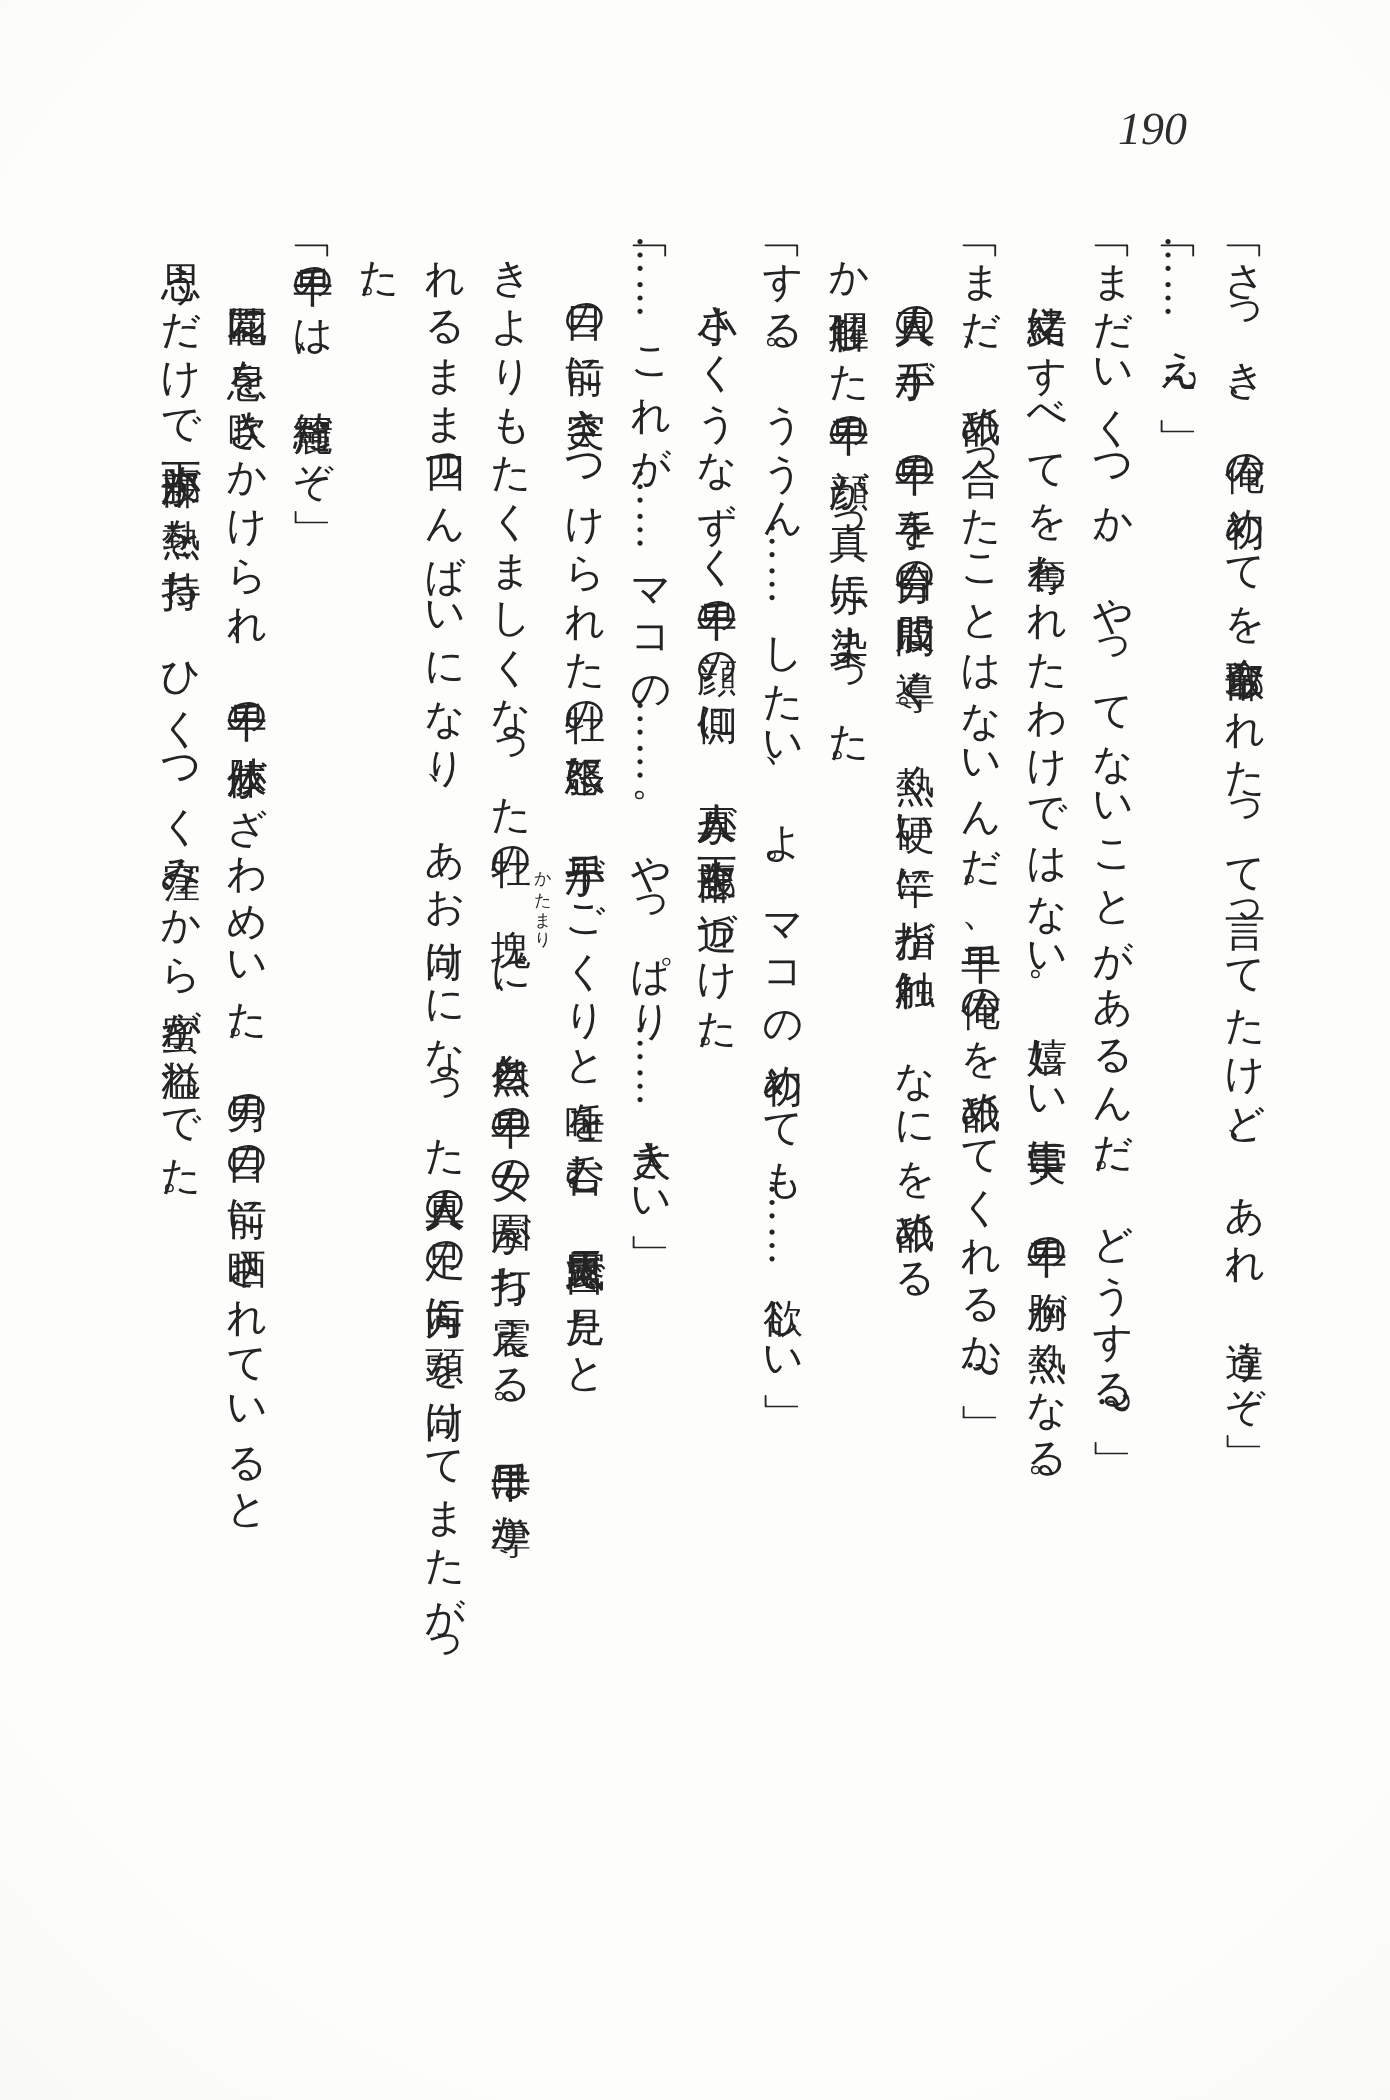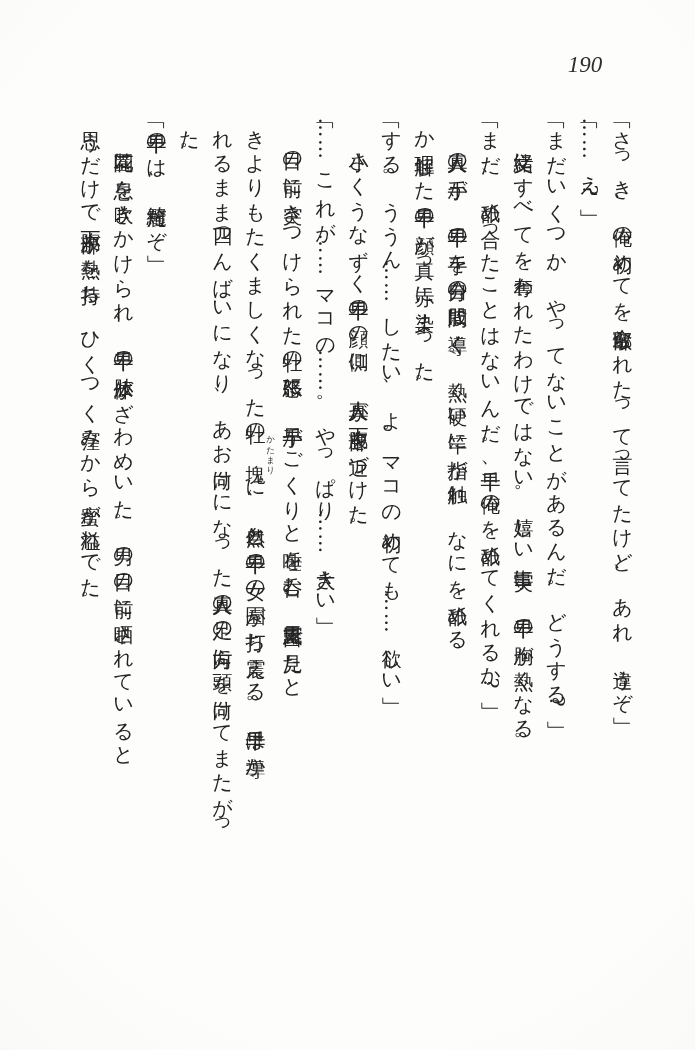--- a/index.html
+++ b/index.html
@@ -14,21 +14,20 @@
     overflow: hidden;
     background-color: #f8f8f6;
     background-image: radial-gradient(ellipse 120% 100% at 52% 45%, #fdfdfc 55%, #f1f1ee 100%);
     font-family: "DejaVu Serif", "Liberation Serif", serif;
   }
   .page-number {
     position: absolute;
     top: 52px;
     left: 559px;
     width: 52px;
-    text-align: center;
     font-size: 23px;
     font-style: italic;
     color: #2e2e2e;
     font-family: "Liberation Serif", "DejaVu Serif", serif;
   }
   .text-block {
     position: absolute;
     top: 116px;
     right: 56px;
     height: 862px;

